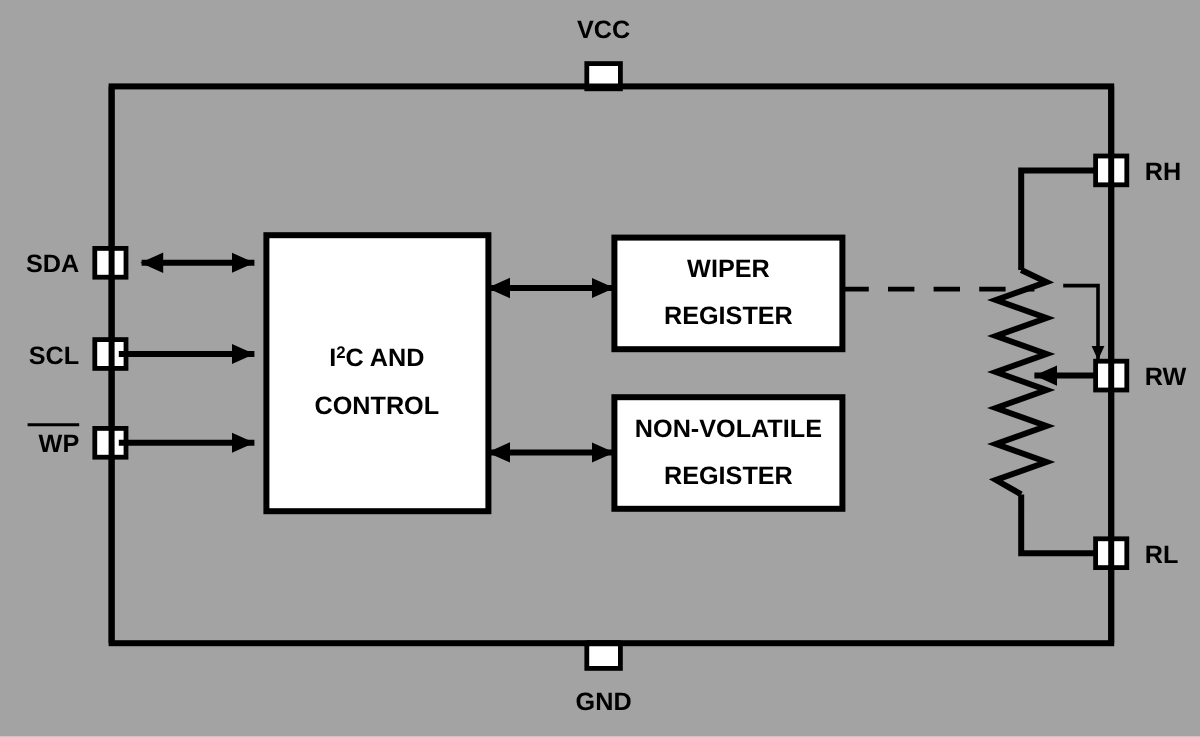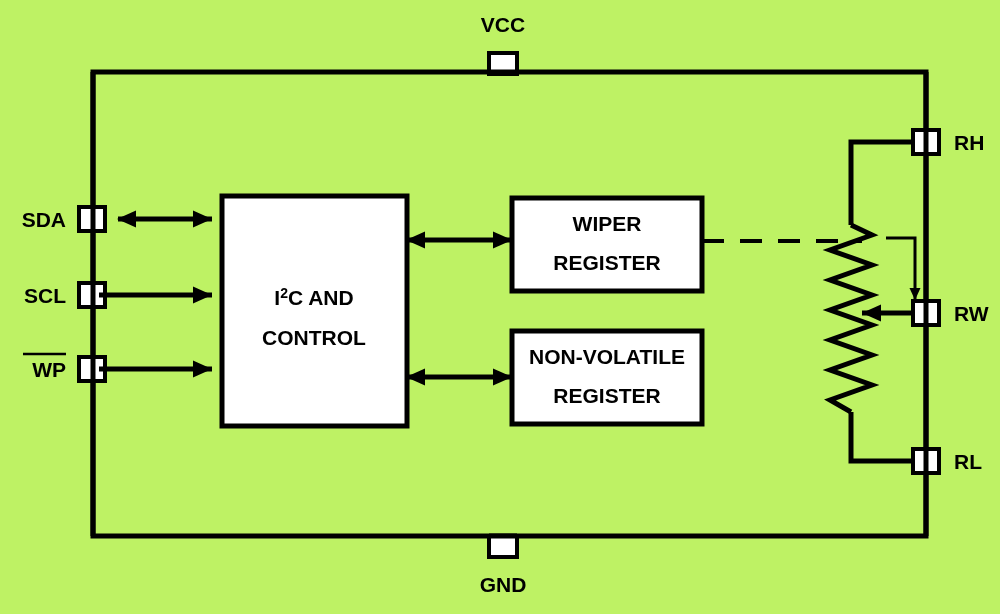--- a/index.html
+++ b/index.html
@@ -11,21 +11,21 @@
   body {
     width: 1000px;
     height: 614px;
     overflow: hidden;
     font-family: "Liberation Sans", sans-serif;
   }
   #diagram-root {
     position: relative;
     width: 1000px;
     height: 614px;
-    background: #bef264;
+    background: #a3a3a3;
   }
   svg#block-diagram {
     display: block;
     width: 1000px;
     height: 614px;
   }
   .chip-outline {
     fill: none;
     stroke: #000000;
     stroke-width: 5;

